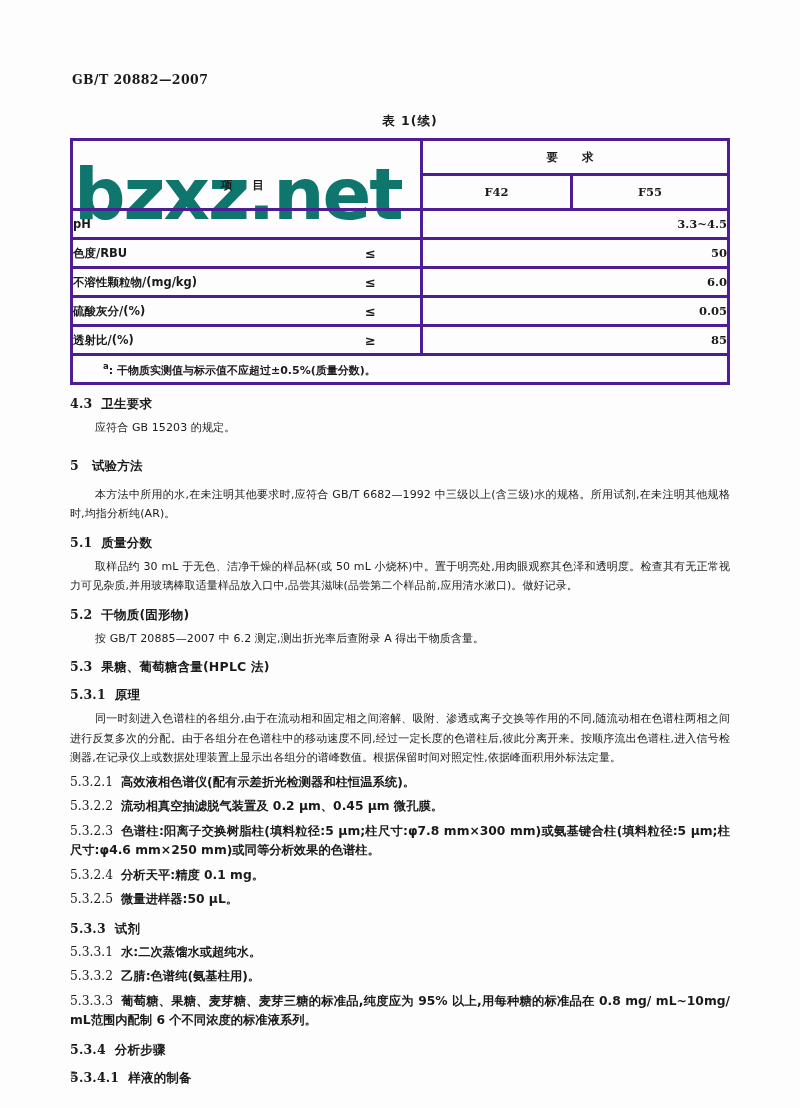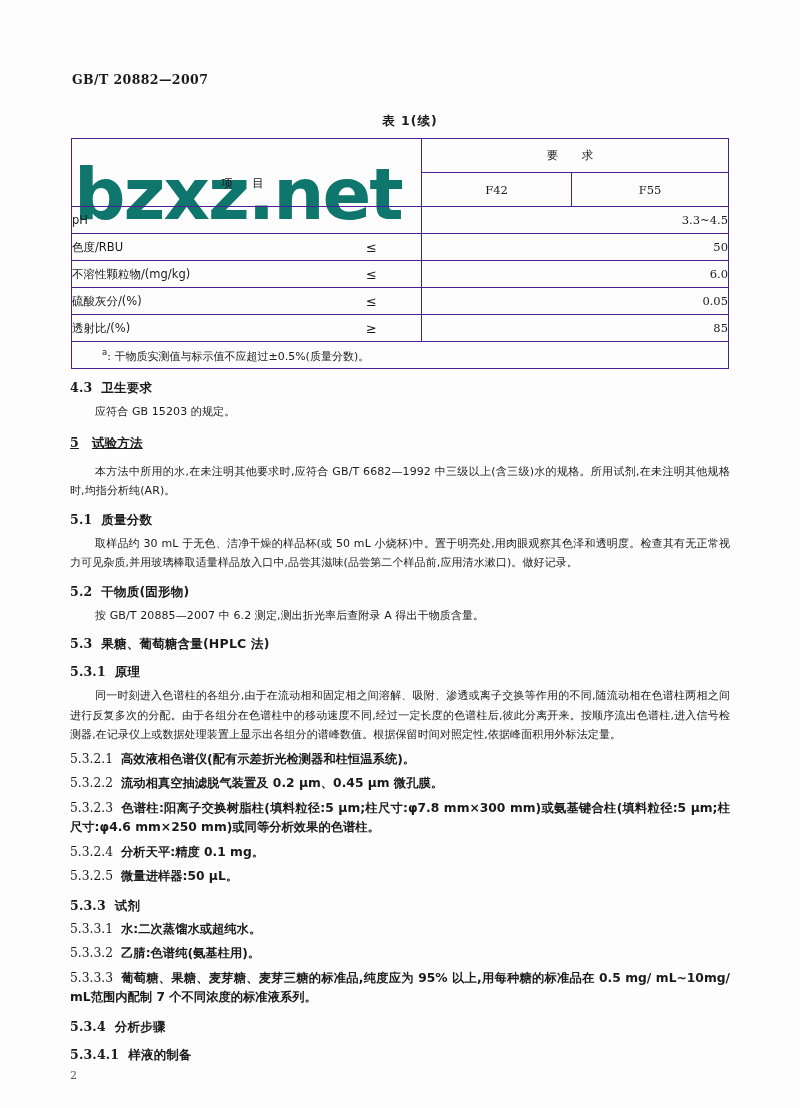--- a/index.html
+++ b/index.html
@@ -68,23 +68,23 @@
 
   
   table.spec {
     border-collapse: collapse;
     width: 657px;
     margin: 0 auto;
     font-size: 11.5px;
     table-layout: fixed;
   }
   table.spec td, table.spec th {
-    border: 1px solid #4c1d95;
+    border: 3px solid #4c1d95;
     padding: 0;
-    font-weight: normal;
+    font-weight: bold;
     background: transparent;
   }
   .cell-item {
     height: 46px;
     vertical-align: middle;
     position: relative;
   }
   .item-name {
     position: absolute;
     left: 0;
@@ -170,21 +170,21 @@
   }
   .sub-line .num {
     font-family: "DejaVu Serif", "Liberation Serif", serif;
     margin-right: 8px;
     font-weight: normal;
   }
   .sub-line .lbl {
     font-weight: bold;
   }
   .gap-sm { margin-top: 10px; }
-  .gap-md { margin-top: 13px; text-decoration: underline; }
+  .gap-md { margin-top: 20px; }
 
   
   .page-num {
     position: absolute;
     left: 70px;
     bottom: 26px;
     font-size: 11px;
     font-family: "DejaVu Serif", "Liberation Serif", serif;
     color: #5a5a5a;
     z-index: 3;
@@ -286,21 +286,21 @@
     <div class="sub-line"><span class="num">5.3.2.1</span><span class="lbl">高效液相色谱仪(配有示差折光检测器和柱恒温系统)。</span></div>
     <div class="sub-line"><span class="num">5.3.2.2</span><span class="lbl">流动相真空抽滤脱气装置及 0.2 μm、0.45 μm 微孔膜。</span></div>
     <div class="sub-line"><span class="num">5.3.2.3</span><span class="lbl">色谱柱:阳离子交换树脂柱(填料粒径:5 μm;柱尺寸:φ7.8 mm×300 mm)或氨基键合柱(填料粒径:5 μm;柱尺寸:φ4.6 mm×250 mm)或同等分析效果的色谱柱。</span></div>
     <div class="sub-line"><span class="num">5.3.2.4</span><span class="lbl">分析天平:精度 0.1 mg。</span></div>
     <div class="sub-line"><span class="num">5.3.2.5</span><span class="lbl">微量进样器:50 μL。</span></div>
 
     <div class="sec-title"><span class="num">5.3.3</span><span>试剂</span></div>
 
     <div class="sub-line"><span class="num">5.3.3.1</span><span class="lbl">水:二次蒸馏水或超纯水。</span></div>
     <div class="sub-line"><span class="num">5.3.3.2</span><span class="lbl">乙腈:色谱纯(氨基柱用)。</span></div>
-    <div class="sub-line"><span class="num">5.3.3.3</span><span class="lbl">葡萄糖、果糖、麦芽糖、麦芽三糖的标准品,纯度应为 95% 以上,用每种糖的标准品在 0.5 mg/ mL~10mg/ mL范围内配制 7 个不同浓度的标准液系列。</span></div>
+    <div class="sub-line"><span class="num">5.3.3.3</span><span class="lbl">葡萄糖、果糖、麦芽糖、麦芽三糖的标准品,纯度应为 95% 以上,用每种糖的标准品在 0.8 mg/ mL~10mg/ mL范围内配制 6 个不同浓度的标准液系列。</span></div>
 
     <div class="sec-title"><span class="num">5.3.4</span><span>分析步骤</span></div>
 
     <div class="sec-title"><span class="num">5.3.4.1</span><span>样液的制备</span></div>
 
   </div>
 
   <div class="page-num">2</div>
 
 </div>

